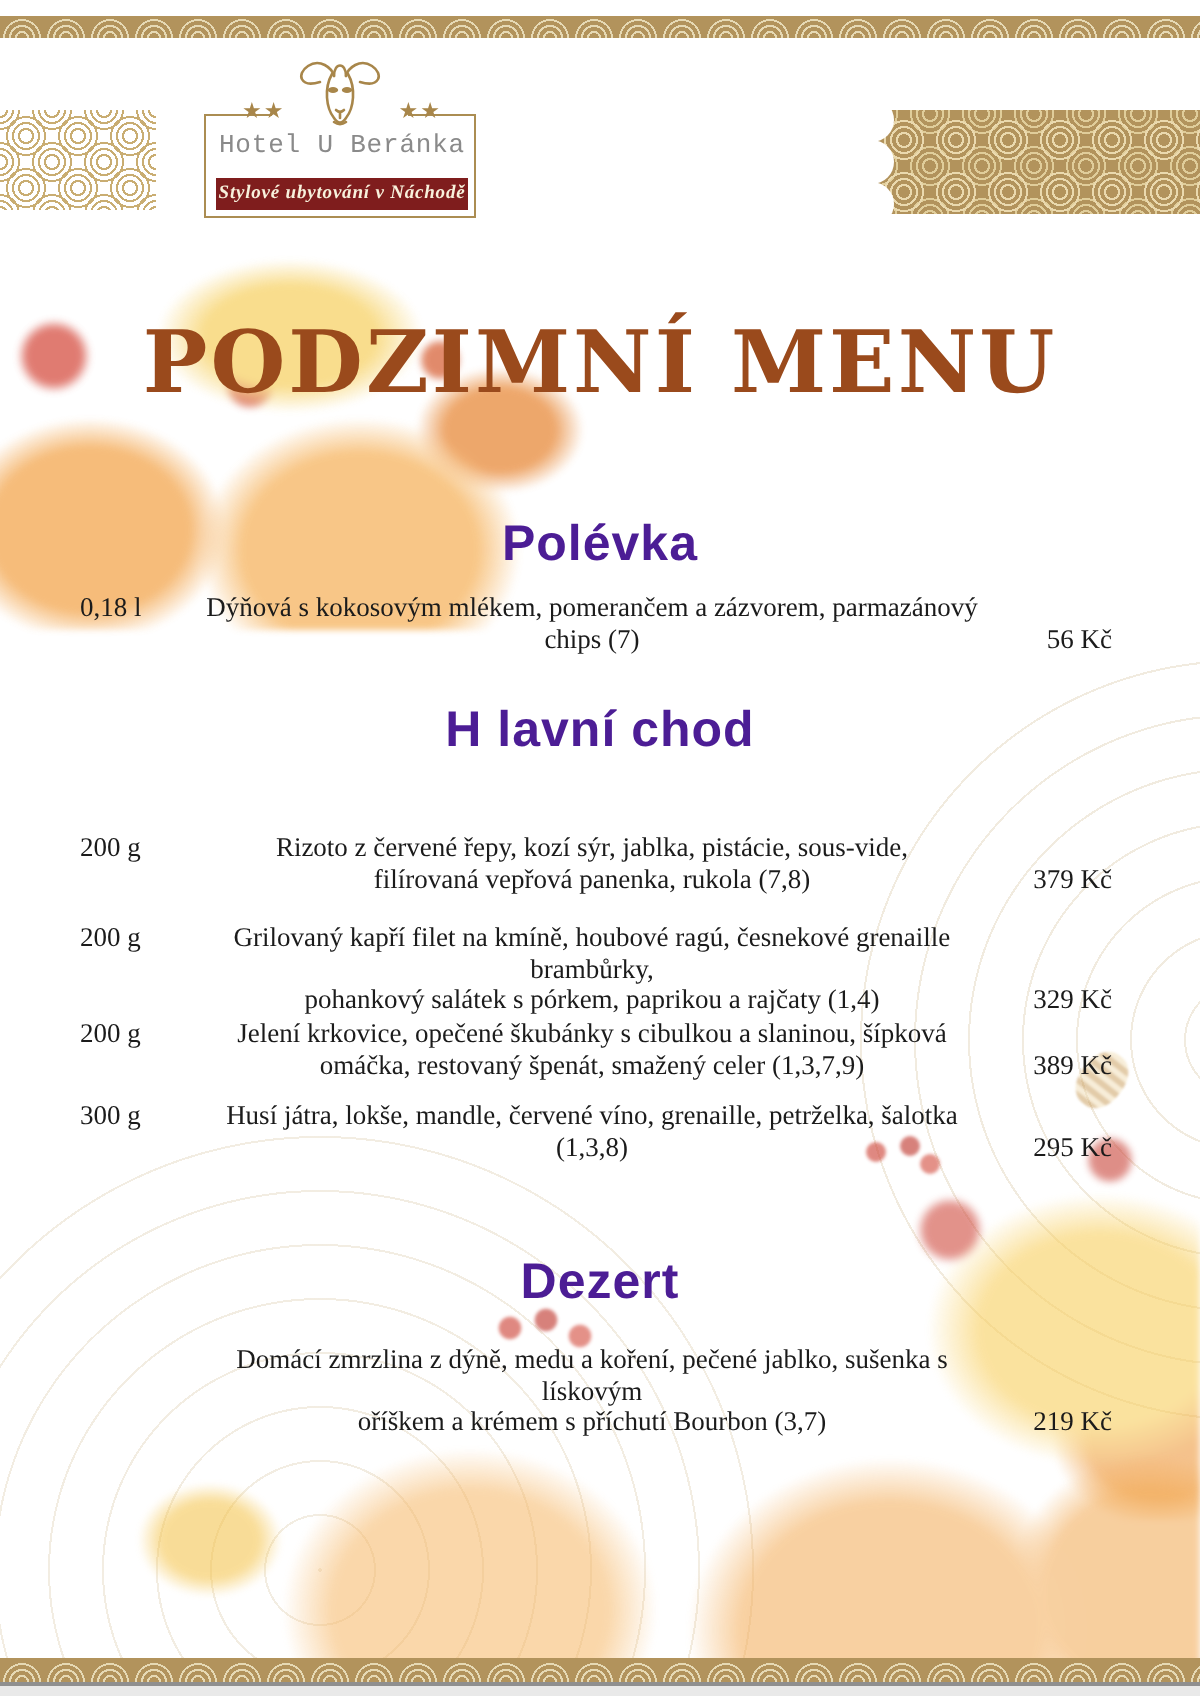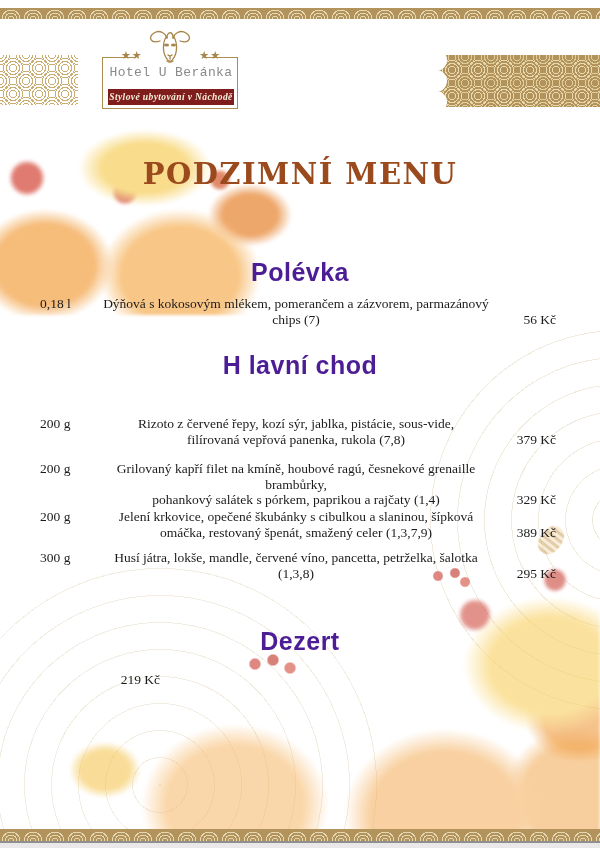--- a/index.html
+++ b/index.html
@@ -89,21 +89,21 @@
   .berries-b{left:425px;top:562px;width:52px;height:34px;
     background-image:radial-gradient(circle 7px at 13px 14px,#cf4a3e 0 60%,rgba(0,0,0,0) 80%),
       radial-gradient(circle 7px at 30px 11px,#c23f36 0 60%,rgba(0,0,0,0) 80%),
       radial-gradient(circle 7px at 40px 20px,#d6574a 0 60%,rgba(0,0,0,0) 80%);}
   .honey-dipper{left:540px;top:525px;width:22px;height:30px;border-radius:45%;opacity:.5;
     transform:rotate(38deg);filter:blur(.6px);
     background:repeating-linear-gradient(0deg,#c89a56 0 3px,#f0dcb2 3px 6px);}
 
   
   .menu-title{position:absolute;left:0;right:0;top:157px;text-align:center;z-index:5;
-      font-family:"DejaVu Serif",serif;font-weight:bold;font-size:29px;letter-spacing:1.5px;
+      font-family:"DejaVu Serif",serif;font-weight:bold;font-size:43px;letter-spacing:1.5px;
       color:#9a4a1c;}
   .section-heading{position:absolute;left:0;right:0;text-align:center;z-index:5;
       font-family:"Liberation Sans",sans-serif;font-weight:bold;font-size:25px;
       letter-spacing:.5px;color:#4c1d95;}
   .h-soup{top:258px}.h-mains{top:351px}.h-dessert{top:627px}
 
   .row{position:absolute;left:40px;right:44px;display:flex;align-items:stretch;z-index:5;
       font-size:13.5px;line-height:15.5px;}
   .row .portion{width:58px;text-align:left;align-self:flex-start;}
   .row .desc{flex:1;text-align:center;white-space:pre-line;}
@@ -179,23 +179,25 @@
     <div class="price">329 Kč</div>
   </div>
   <div class="row r-m3">
     <div class="portion">200 g</div>
     <div class="desc">Jelení krkovice, opečené škubánky s cibulkou a slaninou, šípková
 omáčka, restovaný špenát, smažený celer (1,3,7,9)</div>
     <div class="price">389 Kč</div>
   </div>
   <div class="row r-m4">
     <div class="portion">300 g</div>
-    <div class="desc">Husí játra, lokše, mandle, červené víno, pancetta, petrželka, šalotka (1,3,8)</div>
+    <div class="desc">Husí játra, lokše, mandle, červené víno, grenaille, petrželka, šalotka (1,3,8)</div>
     <div class="price">295 Kč</div>
   </div>
 
   <div class="section-heading h-dessert">Dezert</div>
   <div class="row r-des">
     <div class="portion"></div>
+    <div class="desc">Domácí zmrzlina z dýně, medu a koření, pečené jablko, sušenka s lískovým
+oříškem a krémem s příchutí Bourbon (3,7)</div>
     <div class="price">219 Kč</div>
   </div>
 
 </div>
 
 </body></html>

